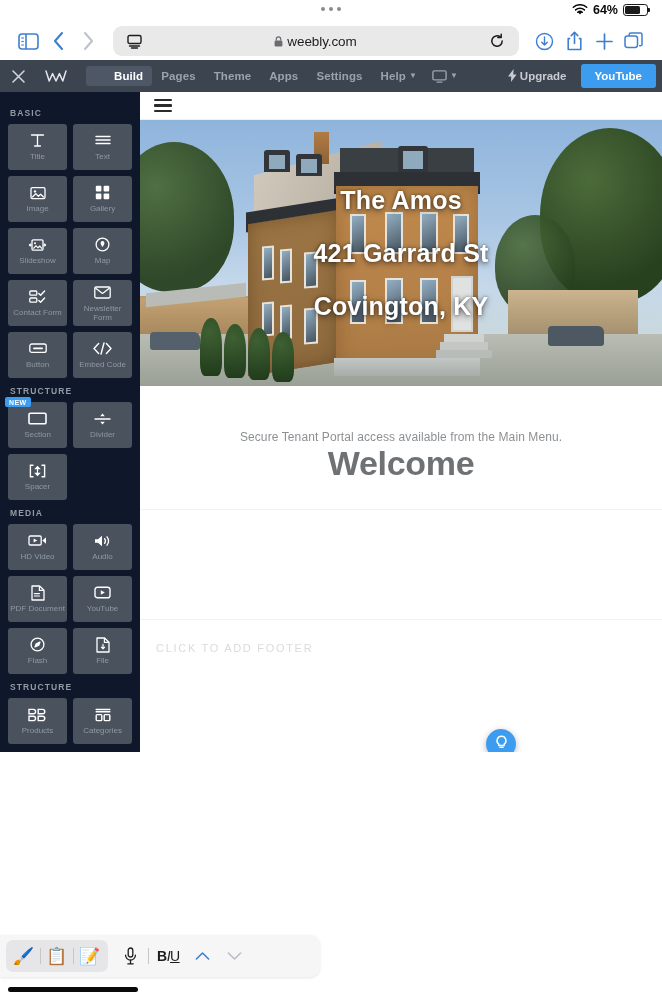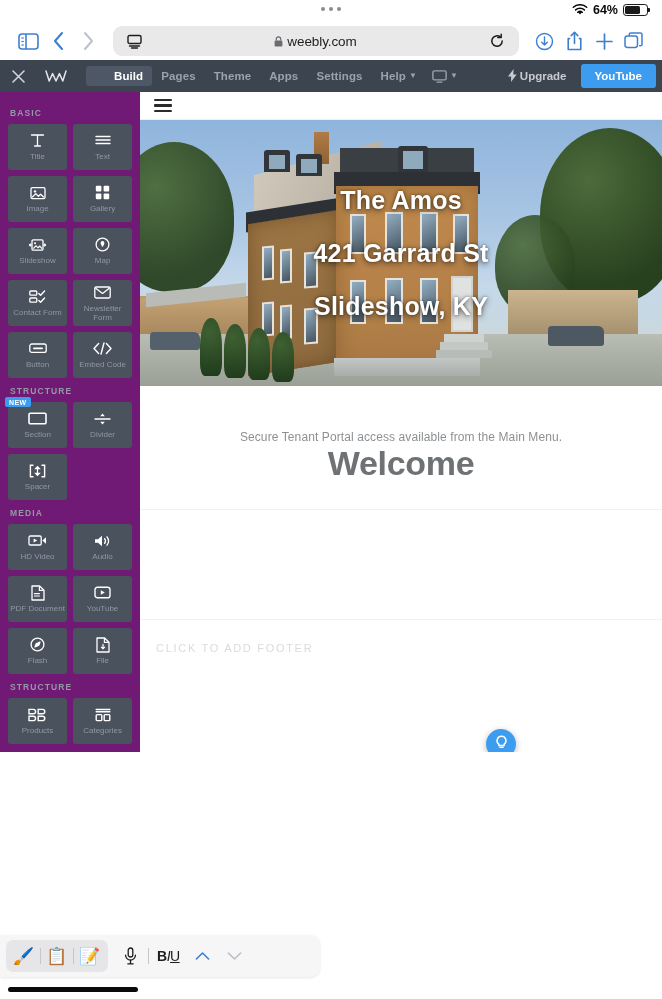--- a/index.html
+++ b/index.html
@@ -101,21 +101,21 @@
   }
   #wb-publish {
     background: #3c9cf0; color:#fff; font-size: 11.5px; font-weight:bold;
     padding: 6px 14px; border-radius: 3px;
   }
 
   
   #editor-body { display:flex; width:662px; height: 660px; }
 
   #sidebar {
-    width: 152px; height: 660px; background: #701a75;
+    width: 152px; height: 660px; background: #0f172a;
     padding: 8px 8px 0 8px; overflow: hidden; position: relative;
   }
   .side-group-label {
     font-size: 8.5px; font-weight: bold; color: #939aa4;
     letter-spacing: 1.1px; margin: 8px 0 6px 2px;
   }
   .tile-grid { display: grid; grid-template-columns: 1fr 1fr; gap: 6px; }
   .tile {
     background: #4a525e; border-radius: 3px; height: 46px;
     display:flex; flex-direction:column; align-items:center; justify-content:center;
@@ -707,21 +707,21 @@
           <div class="shrub" style="left:60px; top:198px; width:22px; height:58px;"></div>
           <div class="shrub" style="left:84px; top:204px; width:22px; height:54px;"></div>
           <div class="shrub" style="left:108px; top:208px; width:22px; height:52px;"></div>
           <div class="shrub" style="left:132px; top:212px; width:22px; height:50px;"></div>
           <div class="car" style="left:10px; top:212px; width:50px; height:18px;"></div>
           <div class="car" style="left:408px; top:206px; width:56px; height:20px; background:#4d5862;"></div>
 
           <div id="hero-text">
             <div class="line">The Amos</div>
             <div class="line">421 Garrard St</div>
-            <div class="line">Slideshow, KY</div>
+            <div class="line">Covington, KY</div>
           </div>
         </div>
 
         <div id="welcome-section">
           <div id="welcome-sub">Secure Tenant Portal access available from the Main Menu.</div>
           <div id="welcome-title">Welcome</div>
         </div>
 
         <div id="empty-section"></div>
 

